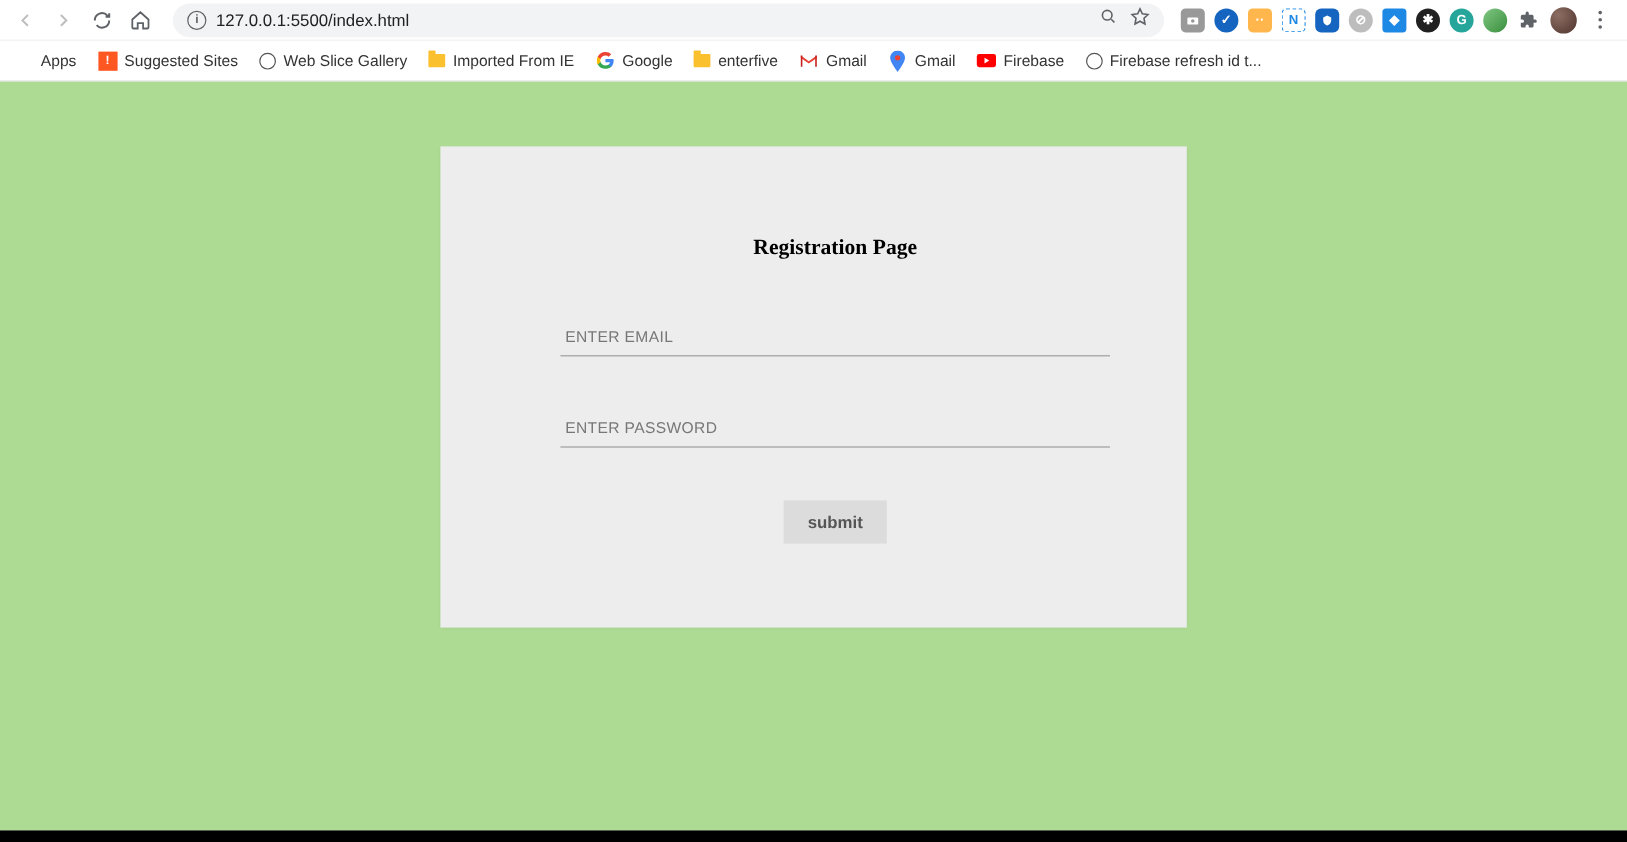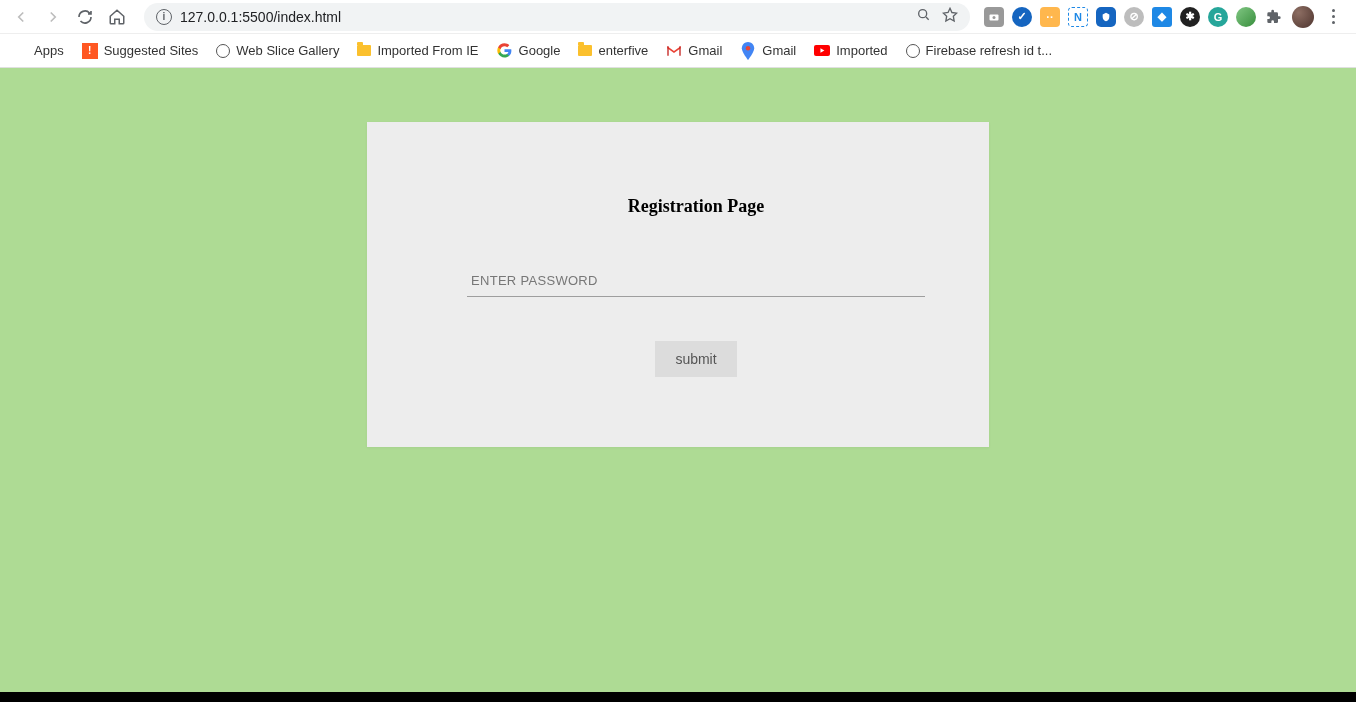--- a/index.html
+++ b/index.html
@@ -199,21 +199,21 @@
       display: flex;
       justify-content: center;
       margin-top: 32px;
     }
     .submit-btn {
       background: #dcdcdc;
       border: none;
       padding: 10px 20px;
       font-size: 14px;
       color: #555;
-      font-weight: 400;
+      font-weight: 700;
       cursor: pointer;
       text-transform: lowercase;
     }
     .bottom-black {
       height: 10px;
       background: #000;
     }
   </style>
 </head>
 <body>
@@ -351,33 +351,36 @@
         </svg>
     </span>
     <span>Gmail</span>
   </div>
   <div class="bookmark">
     <span class="bk-icon bk-youtube">
       <svg width="16" height="11" viewBox="0 0 20 14">
           <path fill="#fff" d="M8 4l5 3-5 3z"></path>
         </svg>
     </span>
-    <span>Imported</span>
+    <span>Firebase</span>
   </div>
   <div class="bookmark">
     <span class="bk-icon bk-globe"></span>
     <span>Firebase refresh id t...</span>
   </div>
 </div>
 
 <div class="page-content">
   <div class="form-card">
     <div class="form-title">Registration Page</div>
 
     <div class="form-field">
+      <input class="form-input" type="text" placeholder="ENTER EMAIL" style="">
+    </div>
+    <div class="form-field">
       <input class="form-input" type="password" placeholder="ENTER PASSWORD" style="">
     </div>
 
     <div class="submit-row">
       <button class="submit-btn">submit</button>
     </div>
   </div>
 </div>
 
 <div class="bottom-black"></div>

